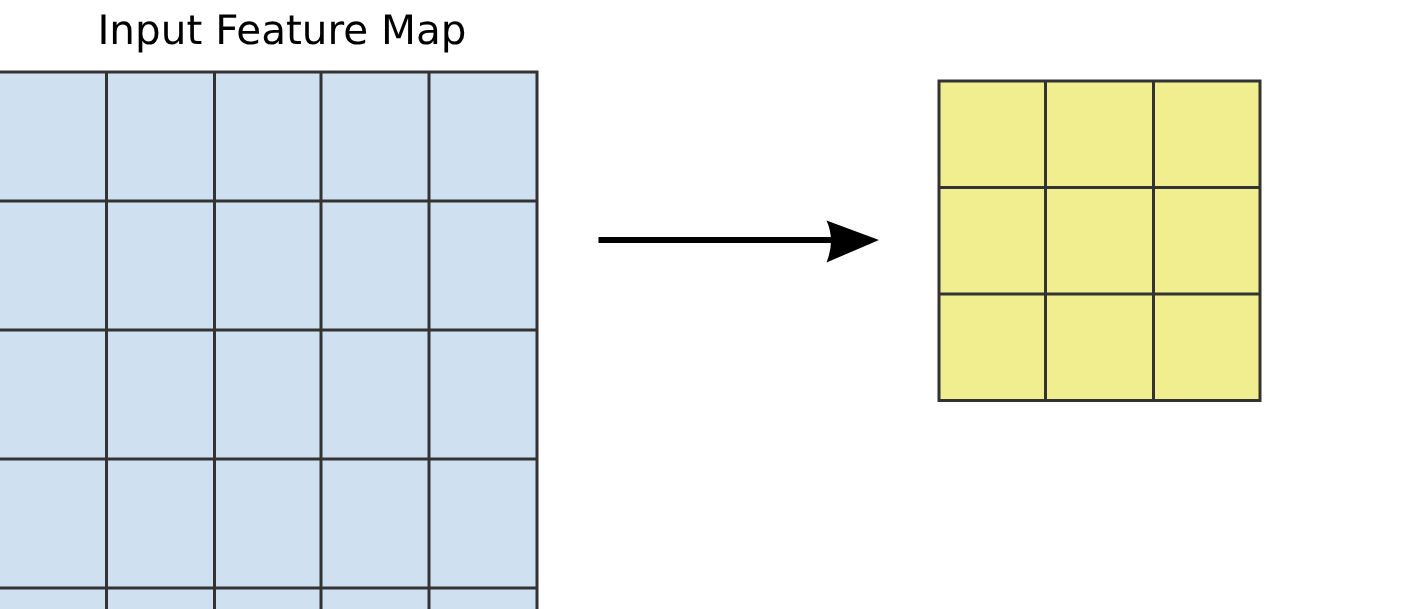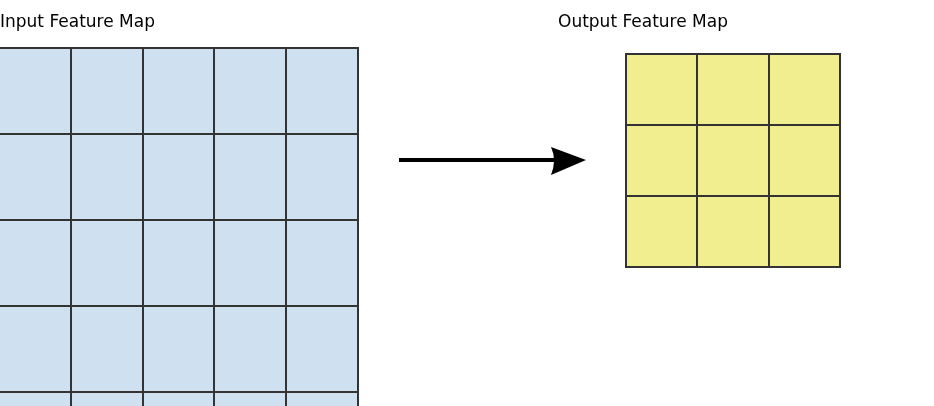--- a/index.html
+++ b/index.html
@@ -12,23 +12,24 @@
     width: 934px;
     height: 406px;
     background: #ffffff;
     overflow: hidden;
     font-family: "DejaVu Sans", sans-serif;
   }
 
   .title {
     position: absolute;
     top: 4px;
-    font-size: 17px;
+    font-size: 27px;
     line-height: 34px;
     color: #000000;
+    text-align: center;
     white-space: nowrap;
     font-weight: 400;
   }
   #input-title  { left: 0px;   width: 376px; }
   #output-title { left: 558px; width: 376px; }
 
   
   .grid {
     position: absolute;
     display: grid;
@@ -105,21 +106,20 @@
     <div class="cell"></div>
     <div class="cell"></div>
     <div class="cell"></div>
   </div>
 
   <svg id="arrow" viewBox="0 0 205 46">
     <line x1="9" y1="22" x2="165" y2="22" stroke="#000000" stroke-width="4"></line>
     <path d="M 161 9 L 196 22 L 161 37 Q 167 22 161 9 Z" fill="#000000"></path>
   </svg>
 
-  <div class="title" id="output-title">Output Feature Map</div>
 
   <div class="grid" id="output-grid">
     <div class="cell"></div>
     <div class="cell"></div>
     <div class="cell"></div>
     <div class="cell"></div>
     <div class="cell"></div>
     <div class="cell"></div>
     <div class="cell"></div>
     <div class="cell"></div>

